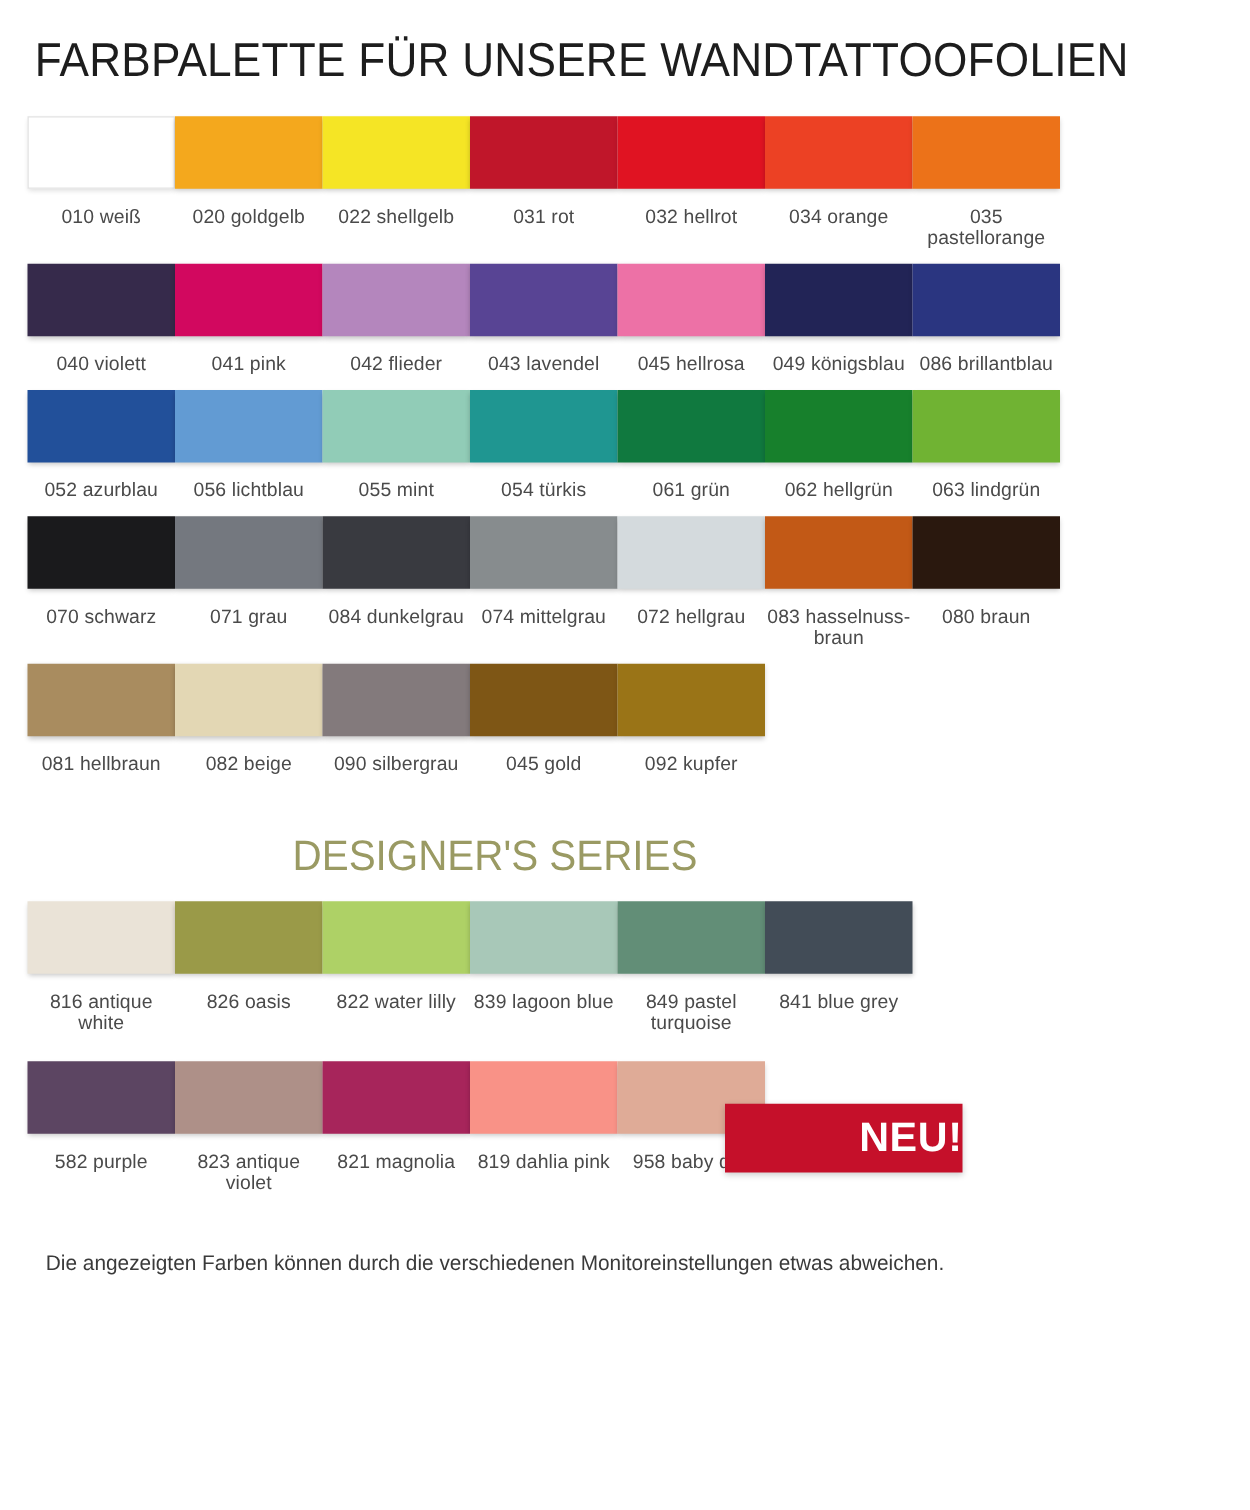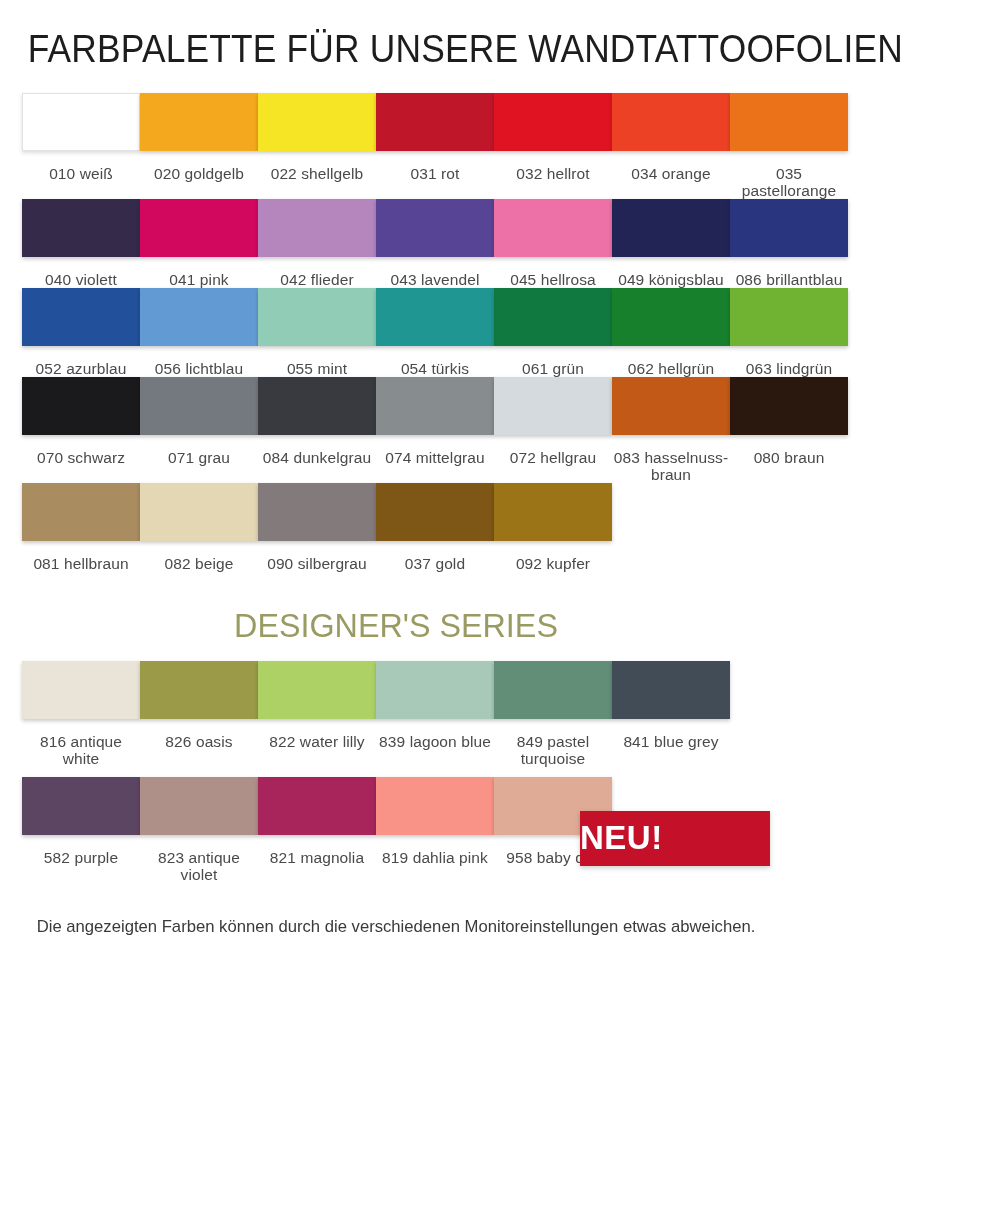--- a/index.html
+++ b/index.html
@@ -56,20 +56,21 @@
     padding: 0 22px;
     box-sizing: border-box;
   }
   .grid.main-grid { margin-top: 22px; }
   .grid.designer-grid { margin-top: 10px; }
 
   .swatch-cell {
     display: flex;
     flex-direction: column;
     align-items: center;
+    padding-bottom: 12px;
   }
   .swatch-chip {
     width: 118px;
     height: 58px;
     box-shadow: 0 2px 4px rgba(0,0,0,0.22);
     box-sizing: border-box;
   }
   .swatch-chip.bordered {
     border: 1px solid #e2e2e2;
     box-shadow: 0 2px 4px rgba(0,0,0,0.14);
@@ -93,21 +94,21 @@
     position: absolute;
     right: 22px;
     top: 34px;
     background: #c5102a;
     color: #ffffff;
     font-size: 33px;
     font-weight: bold;
     letter-spacing: 0.5px;
     padding: 10px 0 12px 0;
     width: 190px;
-    text-align: left;
+    text-align: right;
     line-height: 1;
     box-shadow: 0 2px 5px rgba(0,0,0,0.20);
   }
 
   
   .footer-note {
     text-align: center;
     font-size: 17px;
     color: #3a3a3a;
     margin: 0;
@@ -243,21 +244,21 @@
       <div class="swatch-cell">
         <div class="swatch-chip" style="background-color: rgb(227, 215, 180);"></div>
         <div class="swatch-label">082 beige</div>
       </div>
       <div class="swatch-cell">
         <div class="swatch-chip" style="background-color: rgb(131, 122, 124);"></div>
         <div class="swatch-label">090 silbergrau</div>
       </div>
       <div class="swatch-cell">
         <div class="swatch-chip" style="background-color: rgb(126, 86, 21);"></div>
-        <div class="swatch-label">037 gold</div>
+        <div class="swatch-label">045 gold</div>
       </div>
       <div class="swatch-cell">
         <div class="swatch-chip" style="background-color: rgb(154, 116, 23);"></div>
         <div class="swatch-label">092 kupfer</div>
       </div>
     </div>
 
   <h2 class="section-title" style="color: rgb(154, 154, 99);">DESIGNER'S SERIES</h2>
 
   <div class="grid designer-grid" id="designer-grid-row1">

